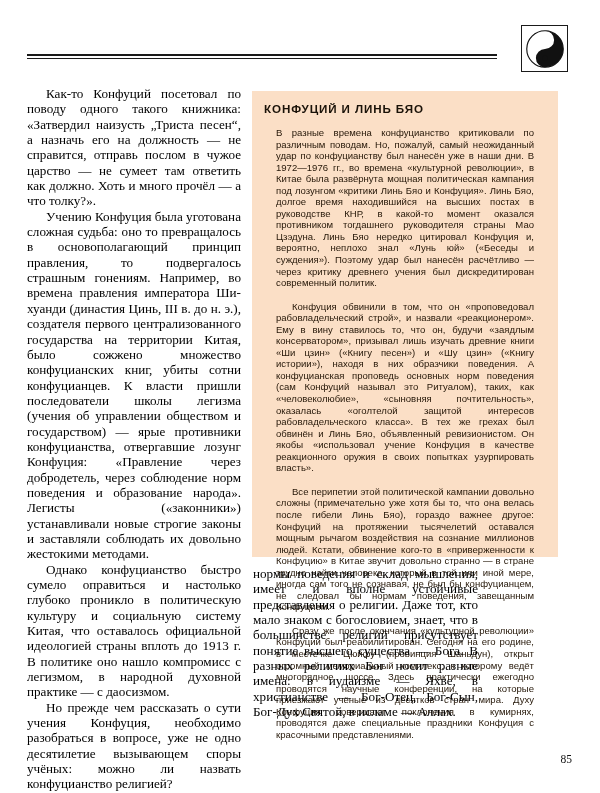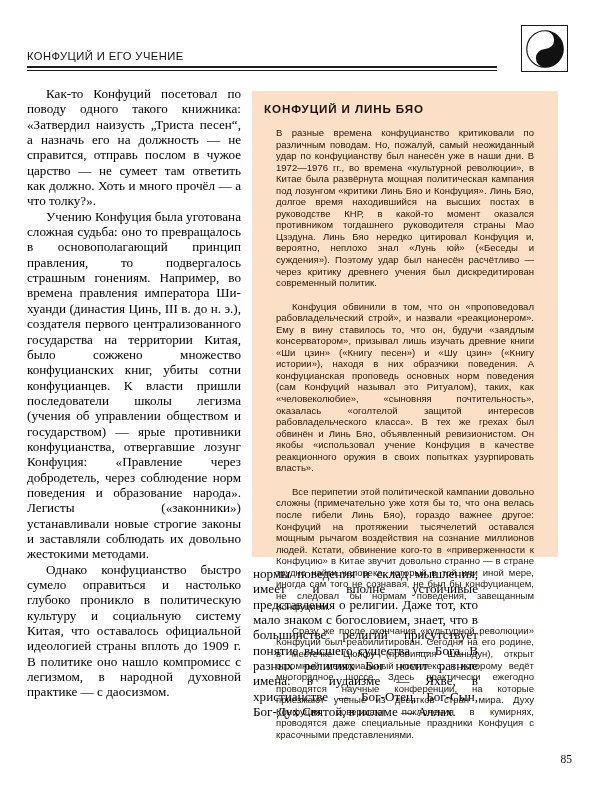--- a/index.html
+++ b/index.html
@@ -129,40 +129,40 @@
     font-size: 11.5px;
     color: #111111;
   }
 </style>
 </head>
 <body>
 
 <div class="page">
 
   <div class="running-head">
-    <div class="running-head-title">КОНФУЦИЙ И ЕГО УЧЕНИЕ</div>
     <div class="rule-thick"></div>
     <div class="rule-thin"></div>
   </div>
 
   <div class="emblem-box">
     <span>
       <svg width="38" height="38" viewBox="0 0 100 100" aria-hidden="true">
         <circle cx="50" cy="50" r="48" fill="#ffffff" stroke="#111111" stroke-width="3"></circle>
         <path d="M50 2 a48 48 0 0 1 0 96 a24 24 0 0 1 0 -48 a24 24 0 0 0 0 -48 z" fill="#111111"></path>
         <circle cx="50" cy="26" r="7" fill="#ffffff"></circle>
         <circle cx="50" cy="74" r="7" fill="#111111"></circle>
       </svg>
     </span>
   </div>
 
   <div class="col-left">
     <p class="body-par">Как-то Конфуций посетовал по поводу одного такого книжника: «Затвердил наизусть „Триста песен“, а назначь его на должность — не справится, отправь послом в чужое царство — не сумеет там ответить как должно. Хоть и много прочёл — а что толку?».</p>
     <p class="body-par">Учению Конфуция была уготована сложная судьба: оно то превращалось в основополагающий принцип правления, то подвергалось страшным гонениям. Например, во времена правления императора Ши-хуанди (династия Цинь, III в. до н. э.), создателя первого централизованного государства на территории Китая, было сожжено множество конфуцианских книг, убиты сотни конфуцианцев. К власти пришли последователи школы легизма (учения об управлении обществом и государством) — ярые противники конфуцианства, отвергавшие лозунг Конфуция: «Правление через добродетель, через соблюдение норм поведения и образование народа». Легисты («законники») устанавливали новые строгие законы и заставляли соблюдать их довольно жестокими методами.</p>
-    <p class="body-par">Однако конфуцианство быстро сумело оправиться и настолько глубоко проникло в политическую культуру и социальную систему Китая, что оставалось официальной идеологией страны вплоть до 1909 г. В политике оно нашло компромисс с легизмом, в народной духовной практике — с даосизмом.</p>
+    <p class="body-par">Однако конфуцианство быстро сумело оправиться и настолько глубоко проникло в политическую культуру и социальную систему Китая, что оставалось официальной идеологией страны вплоть до 1913 г. В политике оно нашло компромисс с легизмом, в народной духовной практике — с даосизмом.</p>
+    <p class="body-par">Но прежде чем рассказать о сути учения Конфуция, необходимо разобраться в вопросе, уже не одно десятилетие вызывающем споры учёных: можно ли назвать конфуцианство религией?</p>
     <div class="gap-before-head"></div>
 
   </div>
 
   <aside class="sidebar">
     <h3 class="sidebar-title">КОНФУЦИЙ  И  ЛИНЬ  БЯО</h3>
     <p class="sidebar-par no-indent">В разные времена конфуцианство критиковали по различным поводам. Но, пожалуй, самый неожиданный удар по конфуцианству был нанесён уже в наши дни. В 1972—1976 гг., во времена «культурной революции», в Китае была развёрнута мощная политическая кампания под лозунгом «критики Линь Бяо и Конфуция». Линь Бяо, долгое время находившийся на высших постах в руководстве КНР, в какой-то момент оказался противником тогдашнего руководителя страны Мао Цзэдуна. Линь Бяо нередко цитировал Конфуция и, вероятно, неплохо знал «Лунь юй» («Беседы и суждения»). Поэтому удар был нанесён расчётливо — через критику древнего учения был дискредитирован современный политик.</p>
     <p class="sidebar-par">Конфуция обвинили в том, что он «проповедовал рабовладельческий строй», и назвали «реакционером». Ему в вину ставилось то, что он, будучи «заядлым консерватором», призывал лишь изучать древние книги «Ши цзин» («Книгу песен») и «Шу цзин» («Книгу истории»), находя в них образчики поведения. А конфуцианская проповедь основных норм поведения (сам Конфуций называл это Ритуалом), таких, как «человеколюбие», «сыновняя почтительность», оказалась «оголтелой защитой интересов рабовладельческого класса». В тех же грехах был обвинён и Линь Бяо, объявленный ревизионистом. Он якобы «использовал учение Конфуция в качестве реакционного оружия в своих попытках узурпировать власть».</p>
     <p class="sidebar-par">Все перипетии этой политической кампании довольно сложны (примечательно уже хотя бы то, что она велась после гибели Линь Бяо), гораздо важнее другое: Конфуций на протяжении тысячелетий оставался мощным рычагом воздействия на сознание миллионов людей. Кстати, обвинение кого-то в «приверженности к Конфуцию» в Китае звучит довольно странно — в стране трудно найти человека, который в той или иной мере, иногда сам того не сознавая, не был бы конфуцианцем, не следовал бы нормам поведения, завещанным Конфуцием.</p>
     <p class="sidebar-par">Сразу же после окончания «культурной революции» Конфуций был реабилитирован. Сегодня на его родине, в местечке Цюйфу (провинция Шаньдун), открыт огромный мемориальный комплекс, к которому ведёт многорядное шоссе. Здесь практически ежегодно проводятся научные конференции, на которые приезжают учёные из десятков стран мира. Духу Конфуция совершают поклонения в кумирнях, проводятся даже специальные праздники Конфуция с красочными представлениями.</p>

